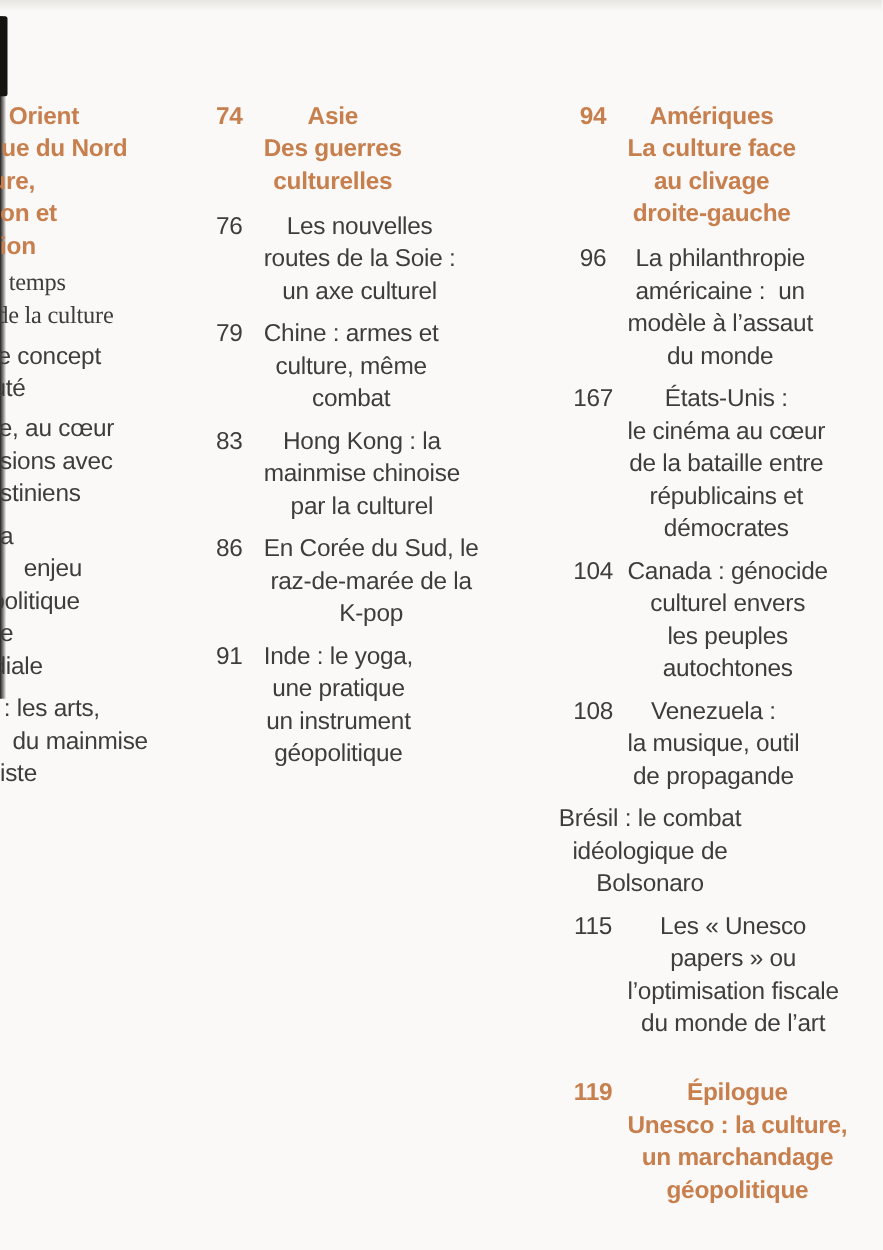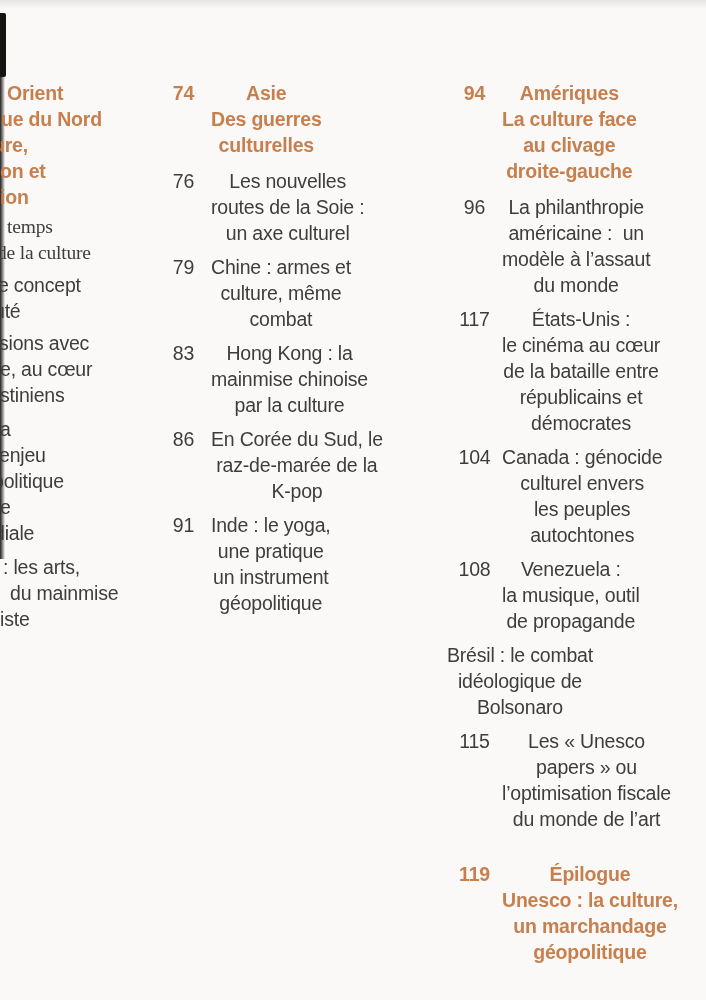--- a/index.html
+++ b/index.html
@@ -55,21 +55,21 @@
 
   
   .lhdr .tl:nth-child(1) { margin-left:7px; }
   .lhdr .tl:nth-child(2) { margin-left:1px; }
   .lhdr .tl:nth-child(3) { margin-left:-7px; }
   .grp1 .tl:nth-child(1) { margin-left:7px; }
   .grp1 .tl:nth-child(2) { margin-left:-3px; }
   .grp2 .tl:nth-child(1) { margin-left:-2px; }
   .grp2 .tl:nth-child(2) { margin-left:-6px; }
   .grp3 .tl:nth-child(1) { margin-left:-1px; }
-  .grp4 .tl:nth-child(2) { margin-left:-1px; }
+  .grp4 .tl:nth-child(2) { margin-left:-1px;padding-left:20px; }
   .grp4 .tl:nth-child(3) { margin-left:-7px; }
   .grp4 .tl:nth-child(5) { margin-left:-6px; }
   .grp5 .tl:nth-child(1) { margin-left:3px; }
   .grp5 .tl:nth-child(2) { margin-left:10px; }
 </style>
 </head>
 <body>
 
 <div class="page">
 
@@ -86,22 +86,22 @@
       </div>
     <div class="grp grp1">
         <div class="tl">temps</div>
         <div class="tl">de la culture</div>
       </div>
     <div class="grp grp2">
         <div class="tl">e concept</div>
         <div class="tl">uté</div>
       </div>
     <div class="grp grp3">
+        <div class="tl">e, au cœur</div>
         <div class="tl">sions avec</div>
-        <div class="tl">e, au cœur</div>
         <div class="tl">stiniens</div>
       </div>
     <div class="grp grp4">
         <div class="tl">a</div>
         <div class="tl">enjeu</div>
         <div class="tl">politique</div>
         <div class="tl">e</div>
         <div class="tl">diale</div>
       </div>
     <div class="grp grp5">
@@ -134,21 +134,21 @@
           <div class="tl">Chine : armes et</div>
           <div class="tl">culture, même</div>
           <div class="tl">combat</div>
         </div>
     </div>
     <div class="entry">
       <div class="num">83</div>
       <div>
           <div class="tl">Hong Kong : la</div>
           <div class="tl">mainmise chinoise</div>
-          <div class="tl">par la culture</div>
+          <div class="tl">par la culturel</div>
         </div>
     </div>
     <div class="entry">
       <div class="num">86</div>
       <div>
           <div class="tl">En Corée du Sud, le</div>
           <div class="tl">raz-de-marée de la</div>
           <div class="tl">K-pop</div>
         </div>
     </div>
@@ -176,21 +176,21 @@
     <div class="entry first">
       <div class="num">96</div>
       <div>
           <div class="tl">La philanthropie</div>
           <div class="tl">américaine :  un</div>
           <div class="tl">modèle à l’assaut</div>
           <div class="tl">du monde</div>
         </div>
     </div>
     <div class="entry">
-      <div class="num">117</div>
+      <div class="num">167</div>
       <div>
           <div class="tl">États-Unis :</div>
           <div class="tl">le cinéma au cœur</div>
           <div class="tl">de la bataille entre</div>
           <div class="tl">républicains et</div>
           <div class="tl">démocrates</div>
         </div>
     </div>
     <div class="entry">
       <div class="num">104</div>

